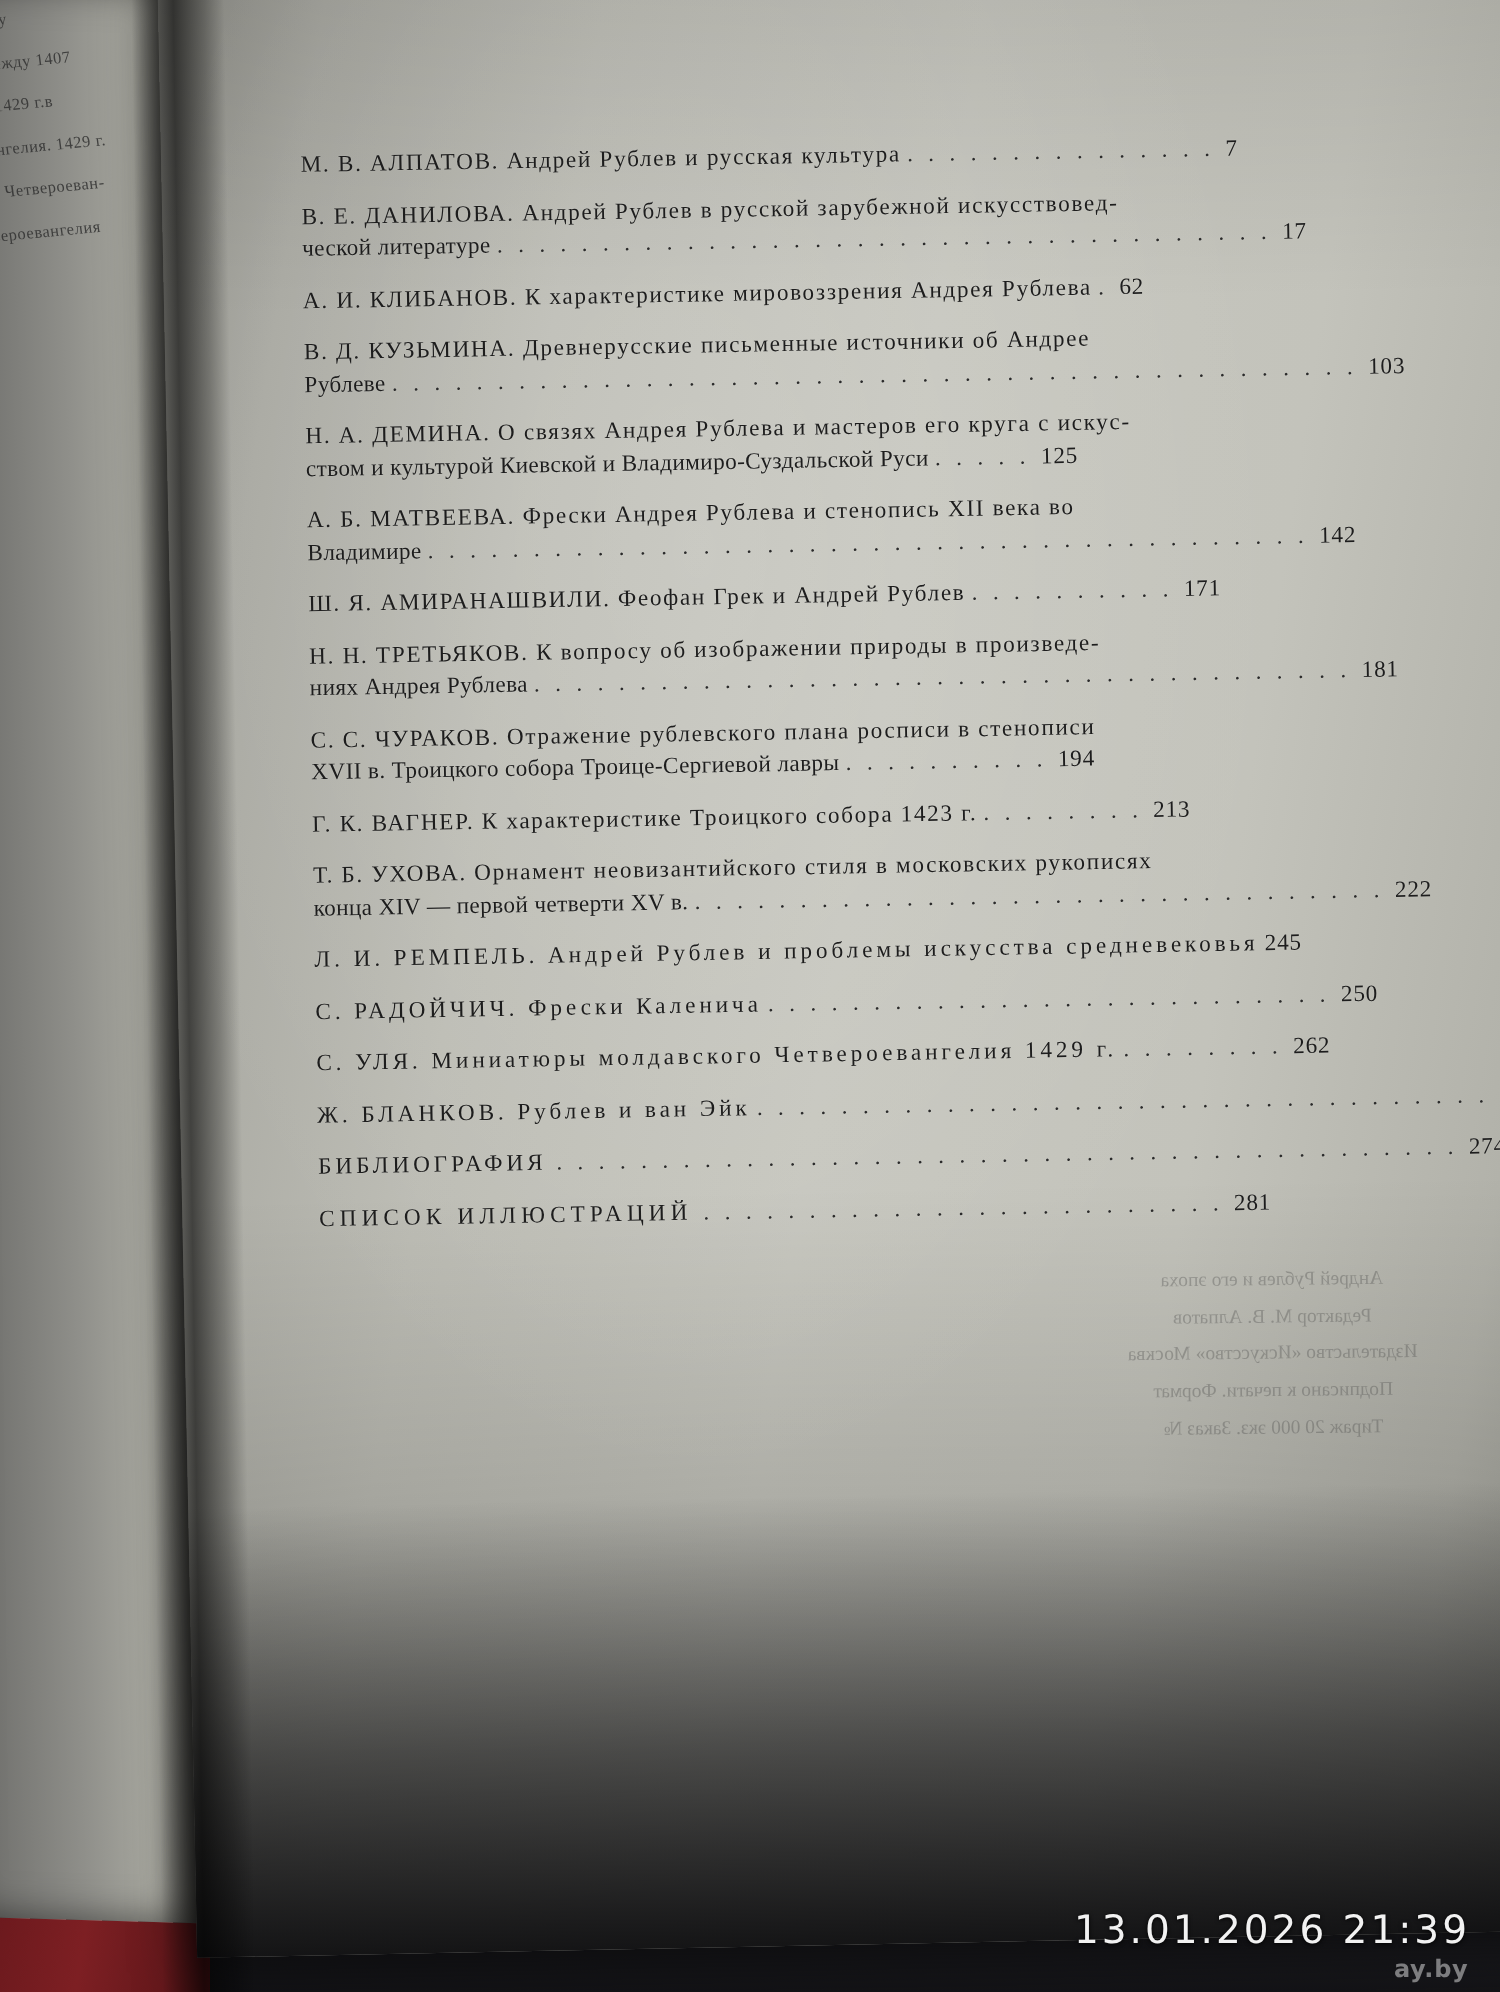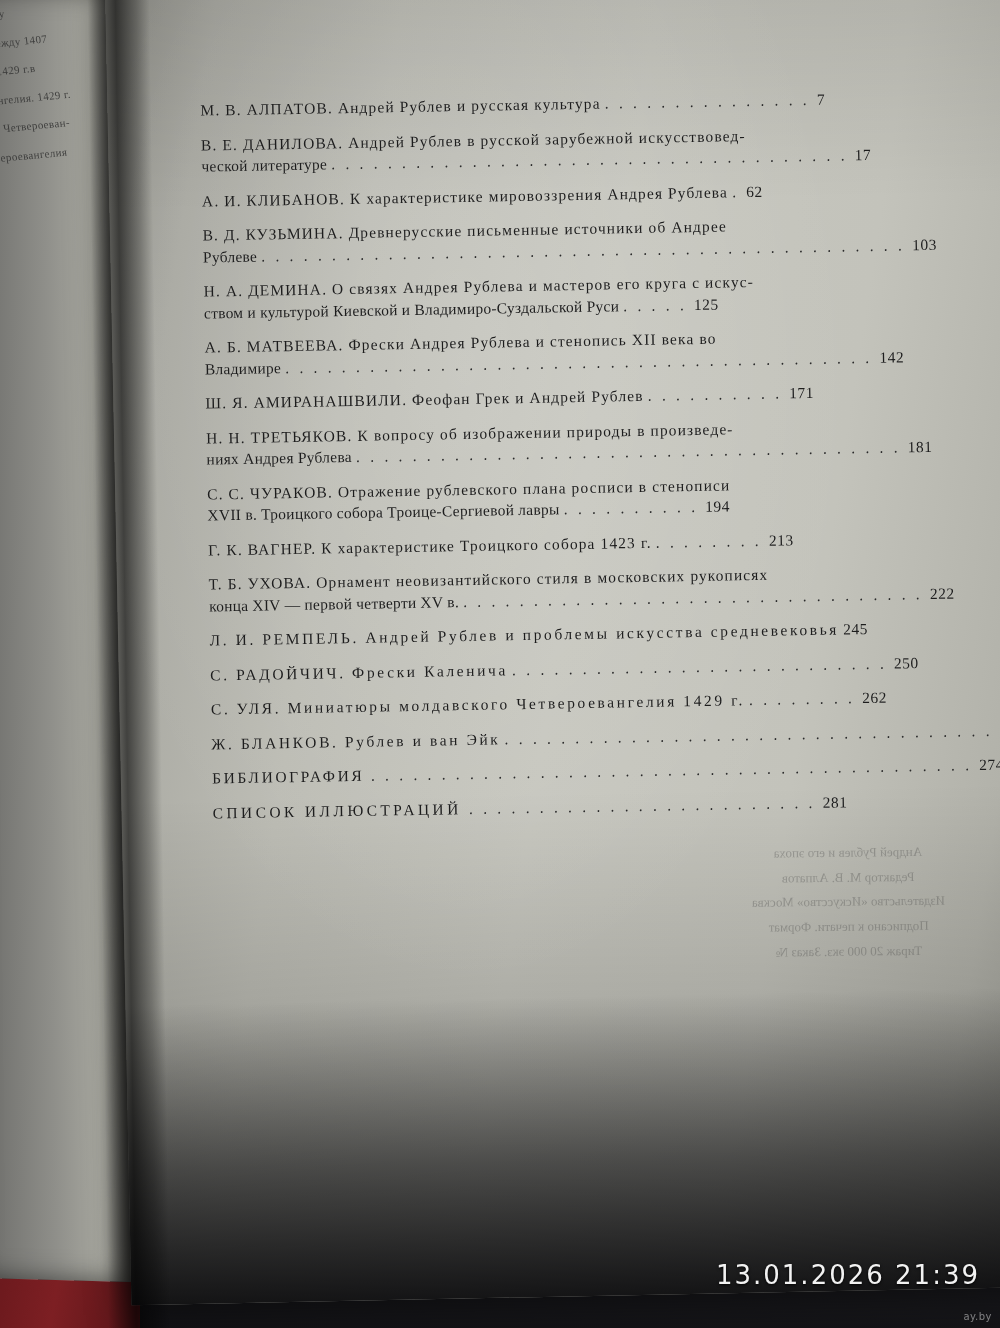--- a/index.html
+++ b/index.html
@@ -172,37 +172,38 @@
     text-align: center;
     transform: scaleX(-1) rotate(-0.5deg);
     pointer-events: none;
     user-select: none;
   }
 
   
   .timestamp {
     position: absolute;
     right: 20px;
-    bottom: 38px;
+    bottom: 26px;
     color: #f2f2f2;
     font-family: "DejaVu Sans", sans-serif;
     font-size: 26px;
     letter-spacing: 2px;
     text-shadow: 0 1px 3px rgba(0,0,0,0.9);
     z-index: 20;
   }
   .watermark {
     position: absolute;
-    right: 8px;
+    right: 21px;
     bottom: 6px;
     color: rgba(255,255,255,0.45);
     font-family: "DejaVu Sans", sans-serif;
-    font-size: 10px;
+    font-size: 16px;
     letter-spacing: 0.5px;
     z-index: 20;
+    font-weight: bold;
   }
 </style>
 </head>
 <body>
 
 <div class="photo">
 
   <div class="table-bg"></div>
   <div class="book-edge"></div>
   <div class="book-edge-2"></div>

